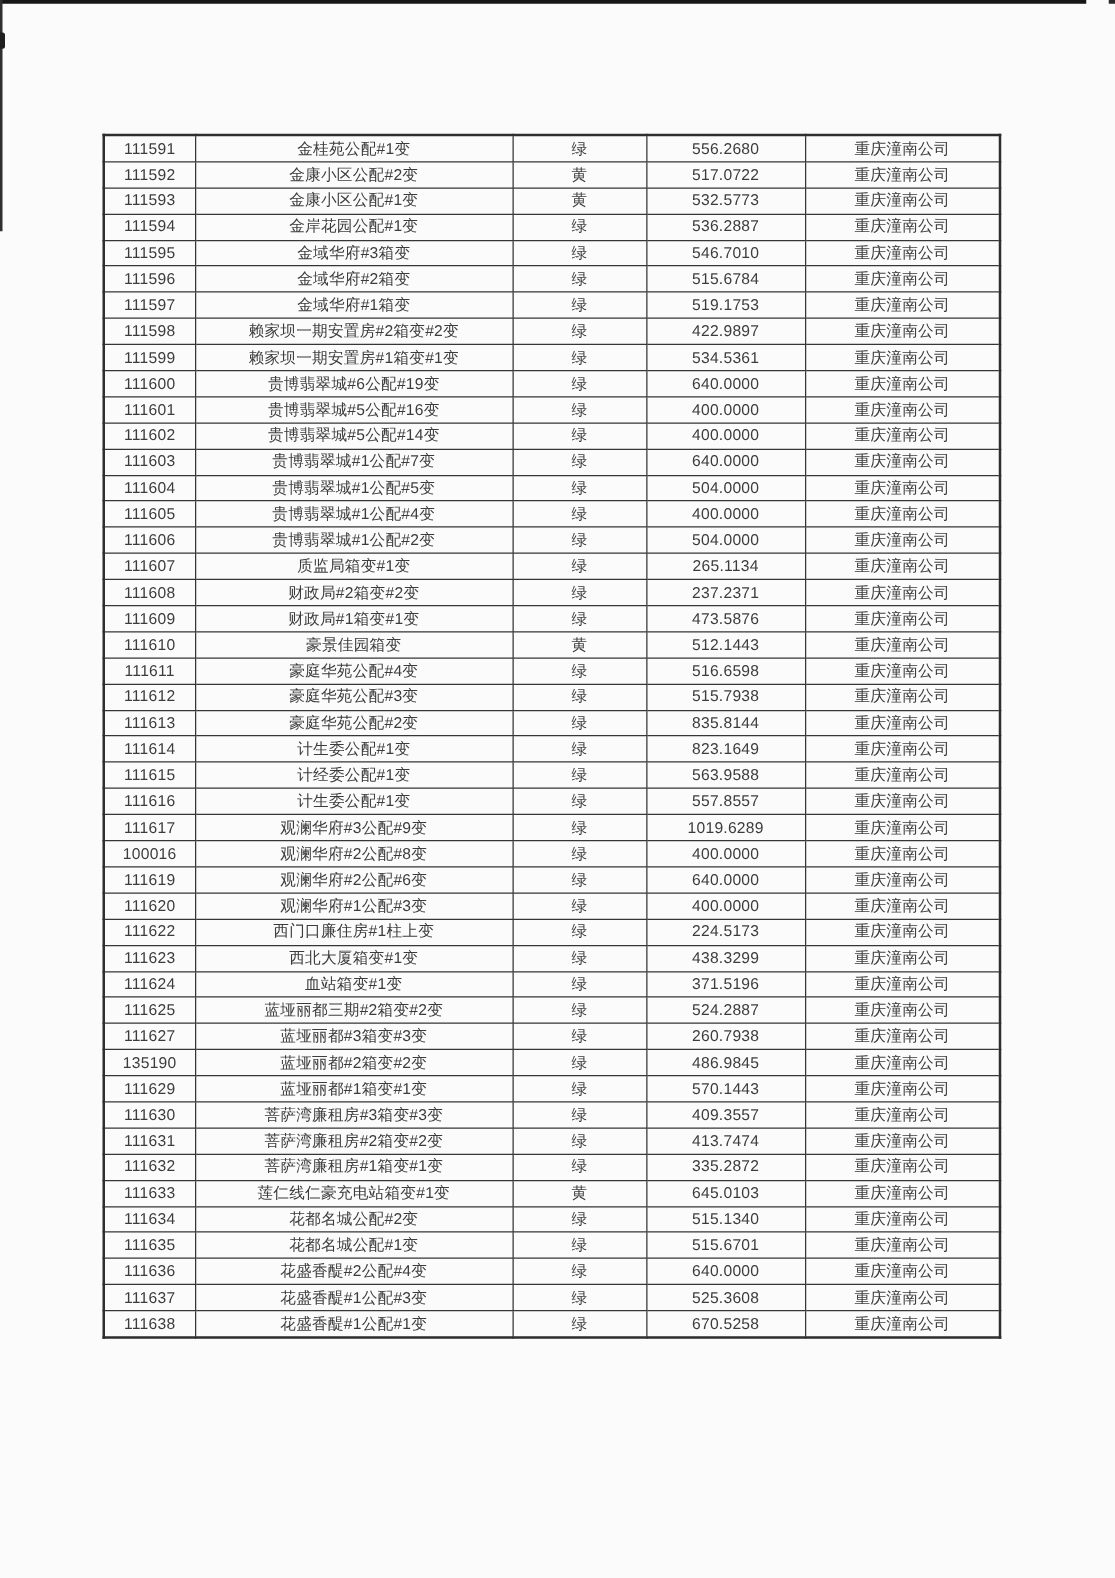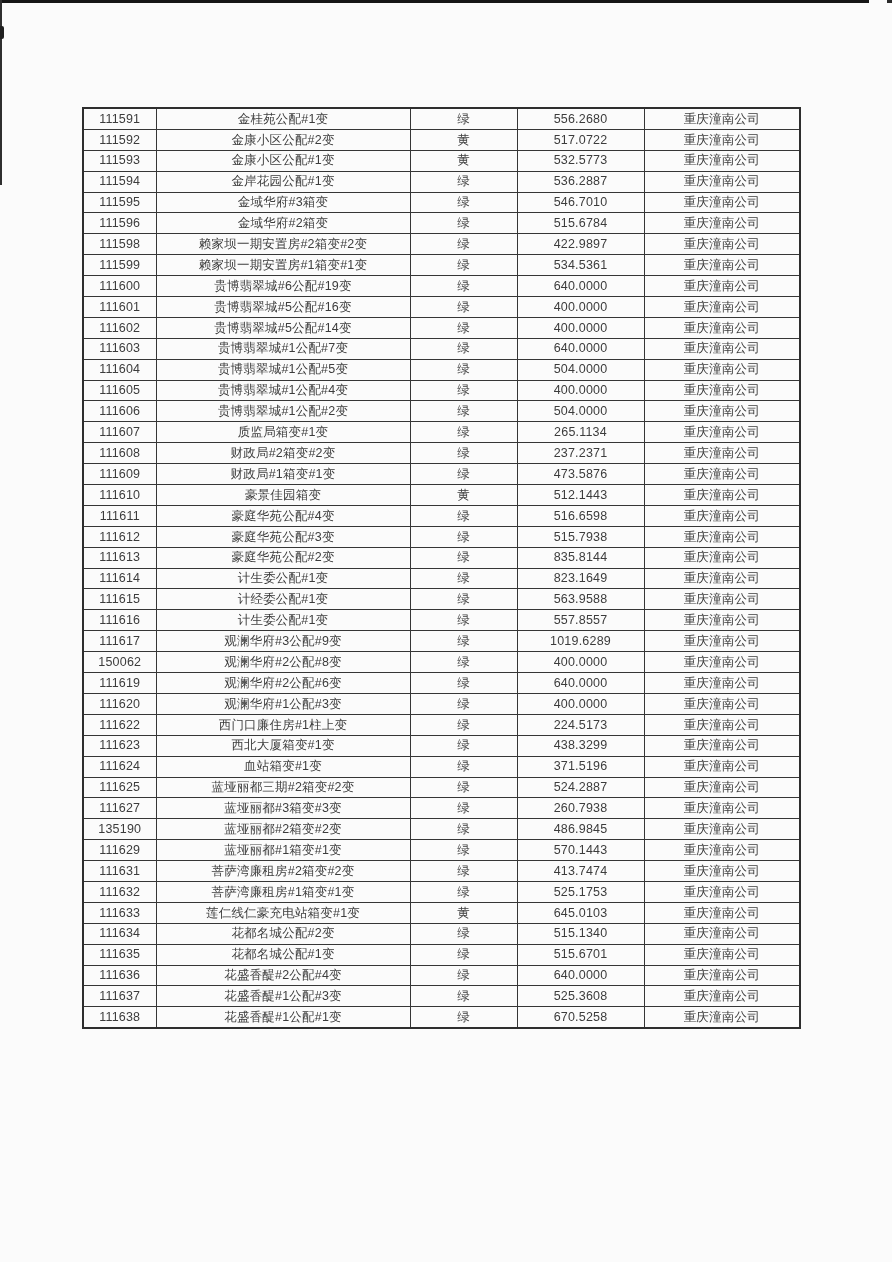--- a/index.html
+++ b/index.html
@@ -124,20 +124,27 @@
       <td>重庆潼南公司</td>
     </tr>
         <tr>
       <td>111596</td>
       <td>金域华府#2箱变</td>
       <td>绿</td>
       <td>515.6784</td>
       <td>重庆潼南公司</td>
     </tr>
         <tr>
+      <td>111597</td>
+      <td>金域华府#1箱变</td>
+      <td>绿</td>
+      <td>519.1753</td>
+      <td>重庆潼南公司</td>
+    </tr>
+        <tr>
       <td>111598</td>
       <td>赖家坝一期安置房#2箱变#2变</td>
       <td>绿</td>
       <td>422.9897</td>
       <td>重庆潼南公司</td>
     </tr>
         <tr>
       <td>111599</td>
       <td>赖家坝一期安置房#1箱变#1变</td>
       <td>绿</td>
@@ -264,21 +271,21 @@
       <td>重庆潼南公司</td>
     </tr>
         <tr>
       <td>111617</td>
       <td>观澜华府#3公配#9变</td>
       <td>绿</td>
       <td>1019.6289</td>
       <td>重庆潼南公司</td>
     </tr>
         <tr>
-      <td>150062</td>
+      <td>100016</td>
       <td>观澜华府#2公配#8变</td>
       <td>绿</td>
       <td>400.0000</td>
       <td>重庆潼南公司</td>
     </tr>
         <tr>
       <td>111619</td>
       <td>观澜华府#2公配#6变</td>
       <td>绿</td>
       <td>640.0000</td>
@@ -334,31 +341,38 @@
       <td>重庆潼南公司</td>
     </tr>
         <tr>
       <td>111629</td>
       <td>蓝垭丽都#1箱变#1变</td>
       <td>绿</td>
       <td>570.1443</td>
       <td>重庆潼南公司</td>
     </tr>
         <tr>
+      <td>111630</td>
+      <td>菩萨湾廉租房#3箱变#3变</td>
+      <td>绿</td>
+      <td>409.3557</td>
+      <td>重庆潼南公司</td>
+    </tr>
+        <tr>
       <td>111631</td>
       <td>菩萨湾廉租房#2箱变#2变</td>
       <td>绿</td>
       <td>413.7474</td>
       <td>重庆潼南公司</td>
     </tr>
         <tr>
       <td>111632</td>
       <td>菩萨湾廉租房#1箱变#1变</td>
       <td>绿</td>
-      <td>525.1753</td>
+      <td>335.2872</td>
       <td>重庆潼南公司</td>
     </tr>
         <tr>
       <td>111633</td>
       <td>莲仁线仁豪充电站箱变#1变</td>
       <td>黄</td>
       <td>645.0103</td>
       <td>重庆潼南公司</td>
     </tr>
         <tr>

